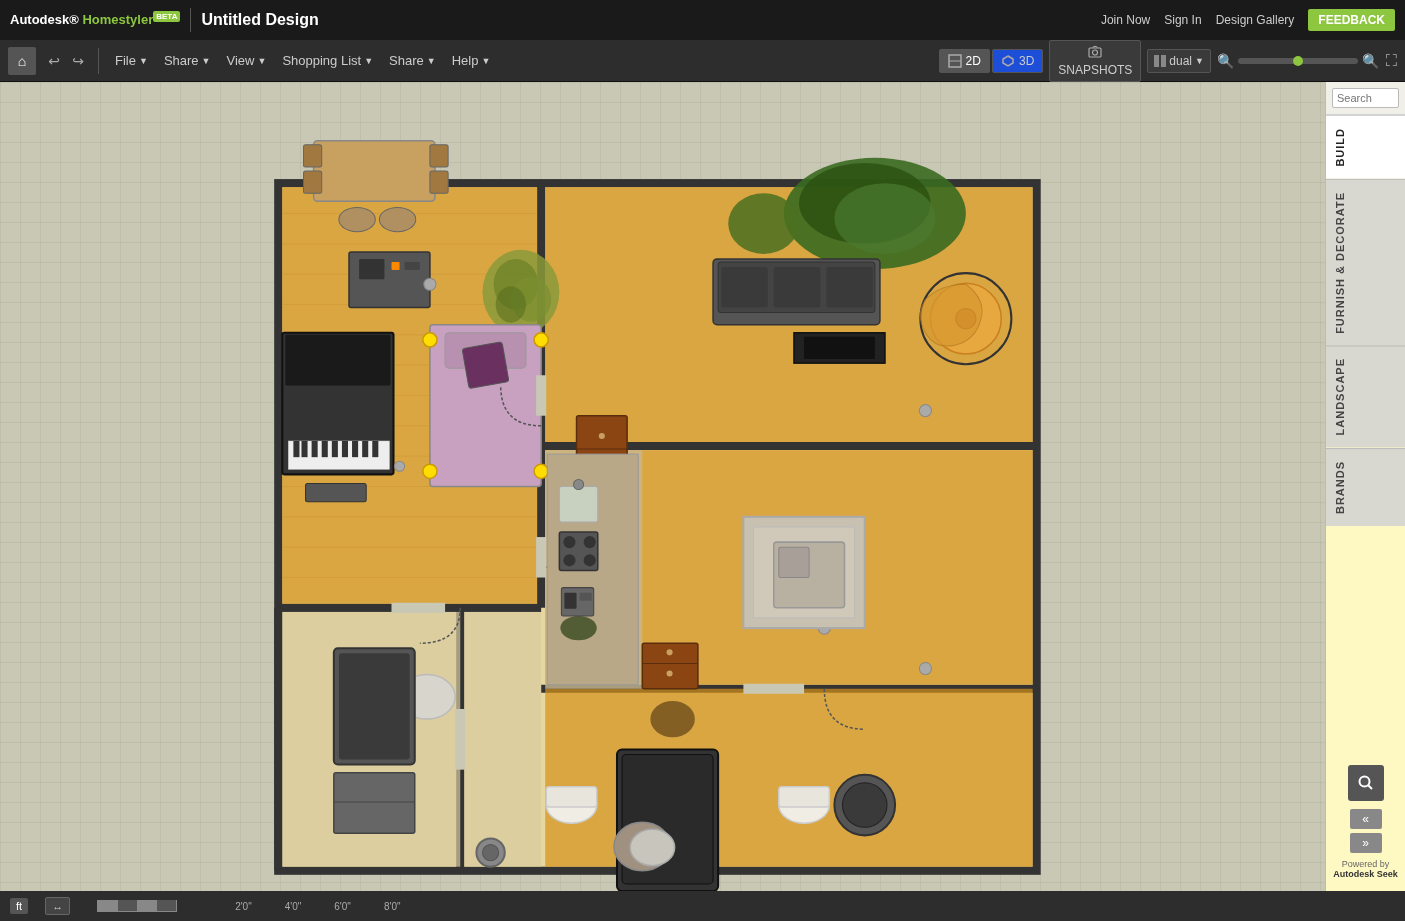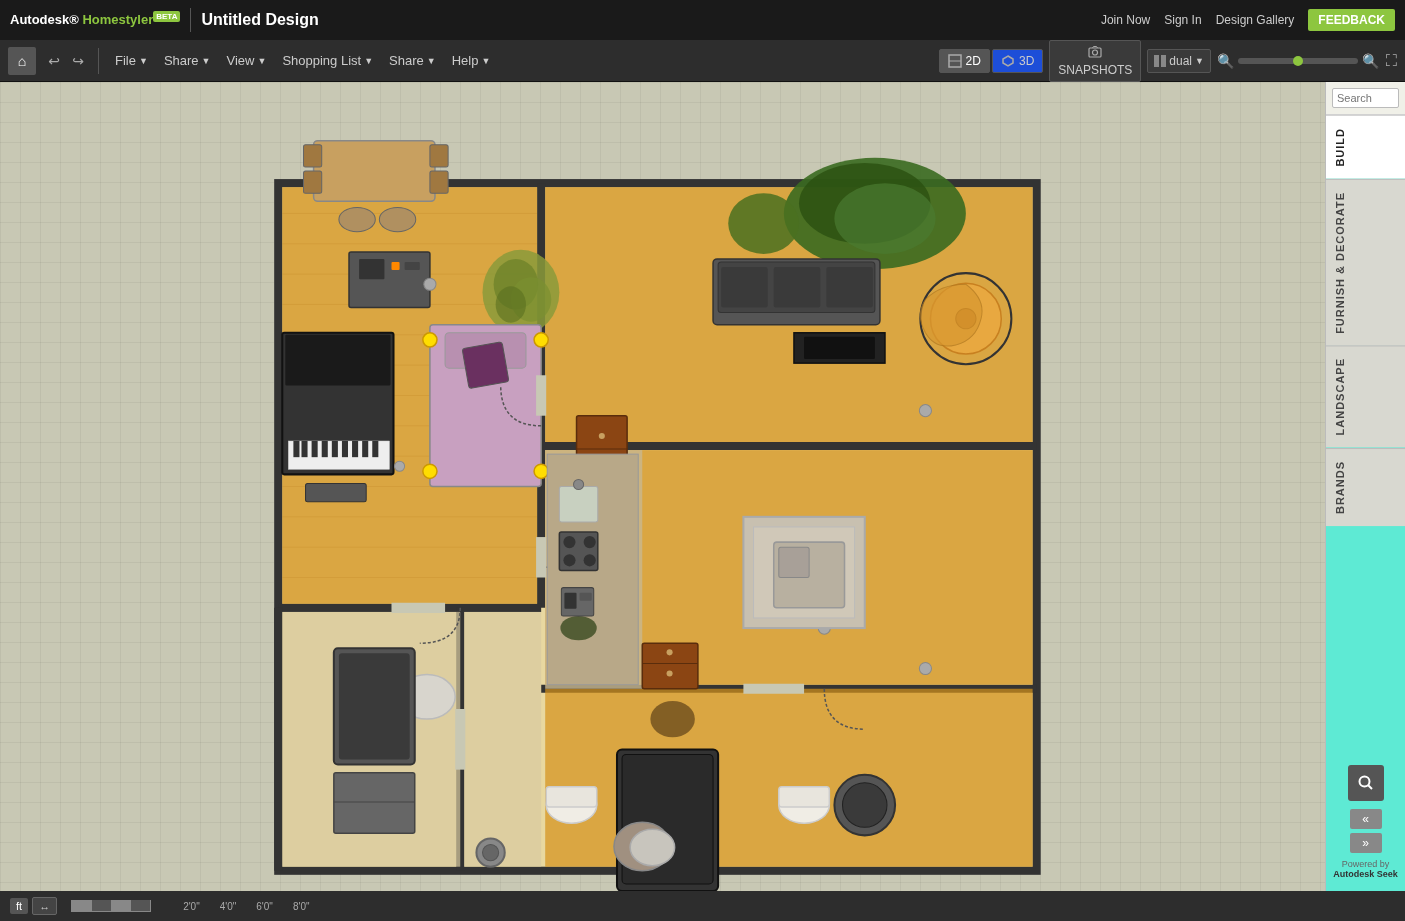--- a/index.html
+++ b/index.html
@@ -91,21 +91,21 @@
         linear-gradient(rgba(0,0,0,0.05) 1px, transparent 1px),
         linear-gradient(90deg, rgba(0,0,0,0.05) 1px, transparent 1px);
       background-size: 20px 20px;
     }
 
     
     #floorplan { position: absolute; top: 0; left: 0; width: 100%; height: 100%; }
 
     
     #right-panel {
-      width: 80px; background: #5eead4; border-left: 1px solid #bbb;
+      width: 80px; background: #fef9c3; border-left: 1px solid #bbb;
       display: flex; flex-direction: column; align-items: center;
     }
     .panel-search {
       width: 100%; padding: 6px; background: #f0f0e8; border-bottom: 1px solid #ccc;
     }
     .panel-search input {
       width: 100%; border: 1px solid #bbb; padding: 3px 4px; font-size: 11px;
       background: #fff; border-radius: 2px;
     }
     .panel-tabs {
@@ -133,21 +133,21 @@
       display: flex; align-items: center; justify-content: center;
     }
     .powered-by {
       font-size: 9px; color: #666; text-align: center; padding: 4px;
     }
     .powered-by span { font-weight: bold; color: #333; }
 
     
     #statusbar {
       width: 100%; height: 30px; background: #2d2d2d;
-      display: flex; align-items: center; padding: 0 10px; gap: 4px;
+      display: flex; align-items: center; padding: 0 10px; gap: 17px;
     }
     .unit-btn {
       background: #555; border: none; color: #fff; font-size: 11px;
       padding: 2px 6px; border-radius: 2px; cursor: pointer;
     }
     .ruler-btn {
       background: #444; border: 1px solid #666; color: #ccc; font-size: 11px;
       padding: 2px 6px; border-radius: 2px; cursor: pointer; display: flex; align-items: center; gap: 3px;
     }
     .scale-marks { display: flex; align-items: flex-end; gap: 0; margin-left: 10px; }

